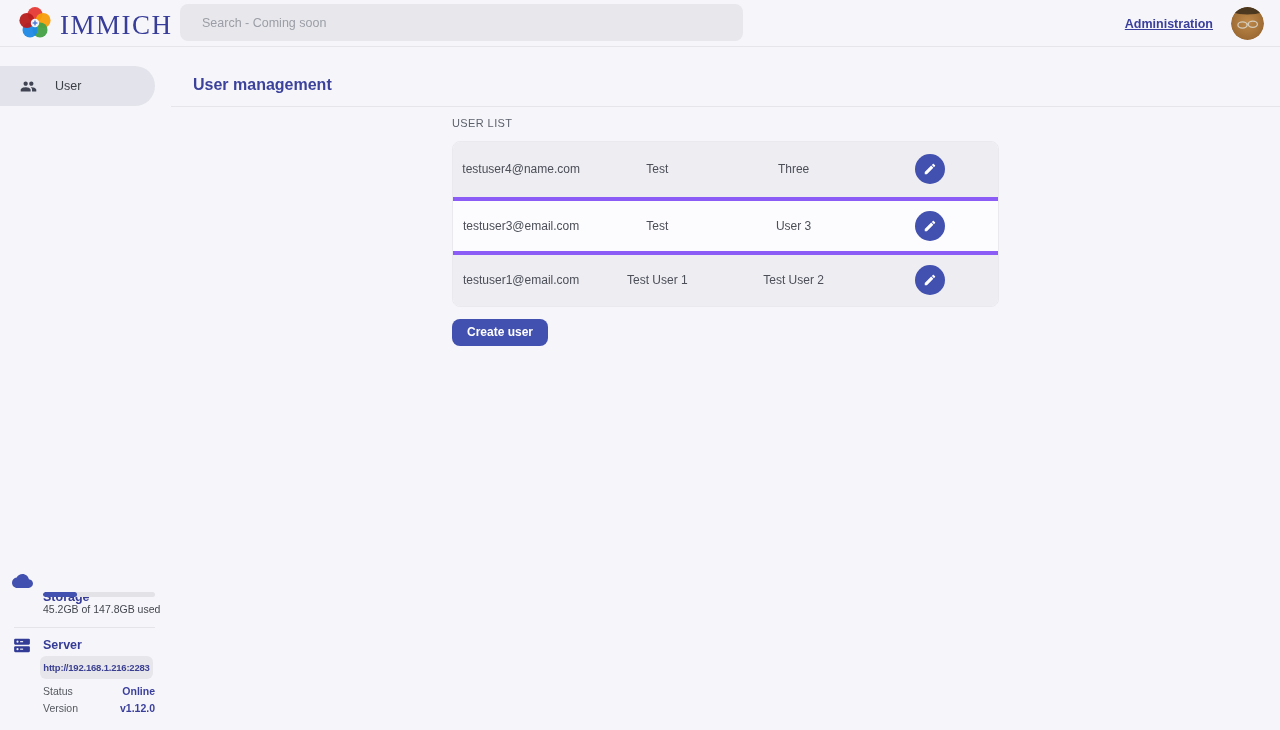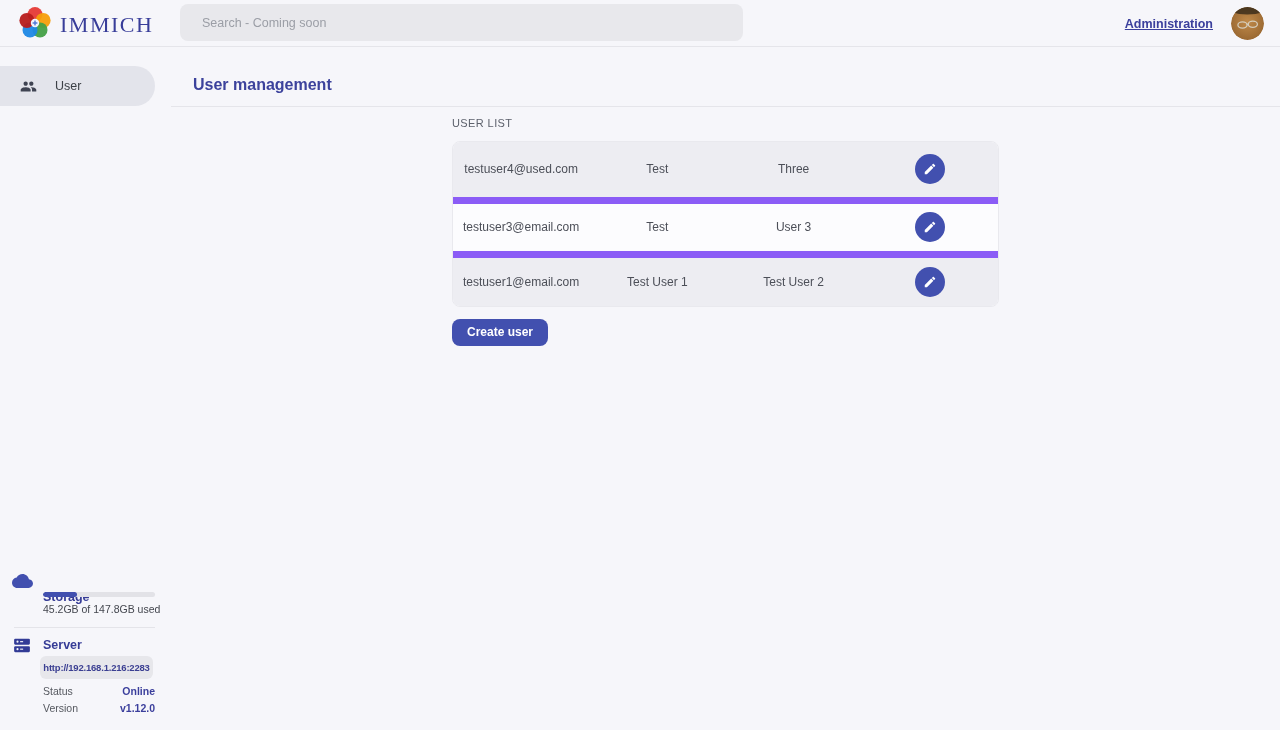--- a/index.html
+++ b/index.html
@@ -13,21 +13,21 @@
   *{box-sizing:border-box;margin:0;padding:0;}
   html,body{width:1280px;height:730px;overflow:hidden;}
   body{
     background:var(--bg);
     font-family:"Liberation Sans", sans-serif;
     position:relative;
   }
   
   .navbar{position:absolute;top:0;left:0;width:1280px;height:47px;border-bottom:1px solid var(--border);background:var(--bg);z-index:5;}
   .logo{position:absolute;left:18px;top:6px;display:flex;align-items:center;gap:8px;}
-  .brand-name{font-family:"Liberation Serif", serif;font-size:22px;letter-spacing:1.5px;color:#383d99;font-weight:500;text-align:center;}
+  .brand-name{font-family:"Liberation Serif", serif;font-size:27px;letter-spacing:1.5px;color:#383d99;font-weight:500;text-align:center;}
   .search-bar{position:absolute;left:180px;top:4px;width:563px;height:37px;background:#e8e8ec;border-radius:8px;display:flex;align-items:center;}
   .search-bar input{
     width:100%;height:100%;background:transparent;border:none;outline:none;
     padding:0 22px;font-size:12.5px;color:#55585f;font-family:"Liberation Sans", sans-serif;
   }
   .search-bar input::placeholder{color:#9b9fa0;color:#9b9ea6;}
   .nav-right{position:absolute;right:16px;top:0;height:47px;display:flex;align-items:center;gap:18px;}
   .admin-link{font-size:12.5px;font-weight:bold;color:#3b3f9c;text-decoration:underline;cursor:pointer;}
   .avatar{width:33px;height:33px;border-radius:50%;overflow:hidden;cursor:pointer;display:block;}
   
@@ -50,21 +50,21 @@
   }
   .table-header .col{font-size:12.5px;font-weight:500;color:var(--primary);}
   .table-body{
     margin-top:5px;border:1px solid #e9e9ee;border-radius:8px;overflow:hidden;background:#fcfcfe;
   }
   .table-row{
     height:54.6px;display:grid;grid-template-columns:repeat(4,1fr);align-items:center;text-align:center;
     font-size:12px;color:var(--cell-text);
   }
   .table-row.alt{background:#ededf2;}
-  .table-row + .table-row{border-top:7px solid #8b5cf6;}
+  .table-row + .table-row{border-top:4px solid #8b5cf6;}
   .edit-btn{
     width:30px;height:30px;border-radius:50%;background:var(--primary);border:none;cursor:pointer;
     display:inline-flex;align-items:center;justify-content:center;justify-self:center;
   }
   .pencil-icon{width:14px;height:14px;color:#ffffff;display:block;}
   .create-btn{
     margin-top:12px;height:27px;padding:0 15px;background:var(--primary);color:#fff;
     border:none;border-radius:8px;font-size:12px;font-weight:bold;cursor:pointer;
     font-family:"Liberation Sans", sans-serif;
   }
@@ -154,21 +154,21 @@
 
 <h1 class="page-title">User management</h1>
 <div class="title-divider"></div>
 
 <main class="content">
   <div class="section-label">USER LIST</div>
 
 
   <div class="table-body">
     <div class="table-row alt">
-      <span>testuser4@used.com</span>
+      <span>testuser4@name.com</span>
       <span>Test</span>
       <span>Three</span>
       <button class="edit-btn">
         <svg class="pencil-icon" viewBox="0 0 24 24" fill="currentColor">
           <path d="M20.71,7.04C21.1,6.65 21.1,6 20.71,5.63L18.37,3.29C18,2.9 17.35,2.9 16.96,3.29L15.12,5.12L18.87,8.87M3,17.25V21H6.75L17.81,9.93L14.06,6.18L3,17.25Z"></path>
         </svg>
       </button>
     </div>
     <div class="table-row">
       <span>testuser3@email.com</span>

